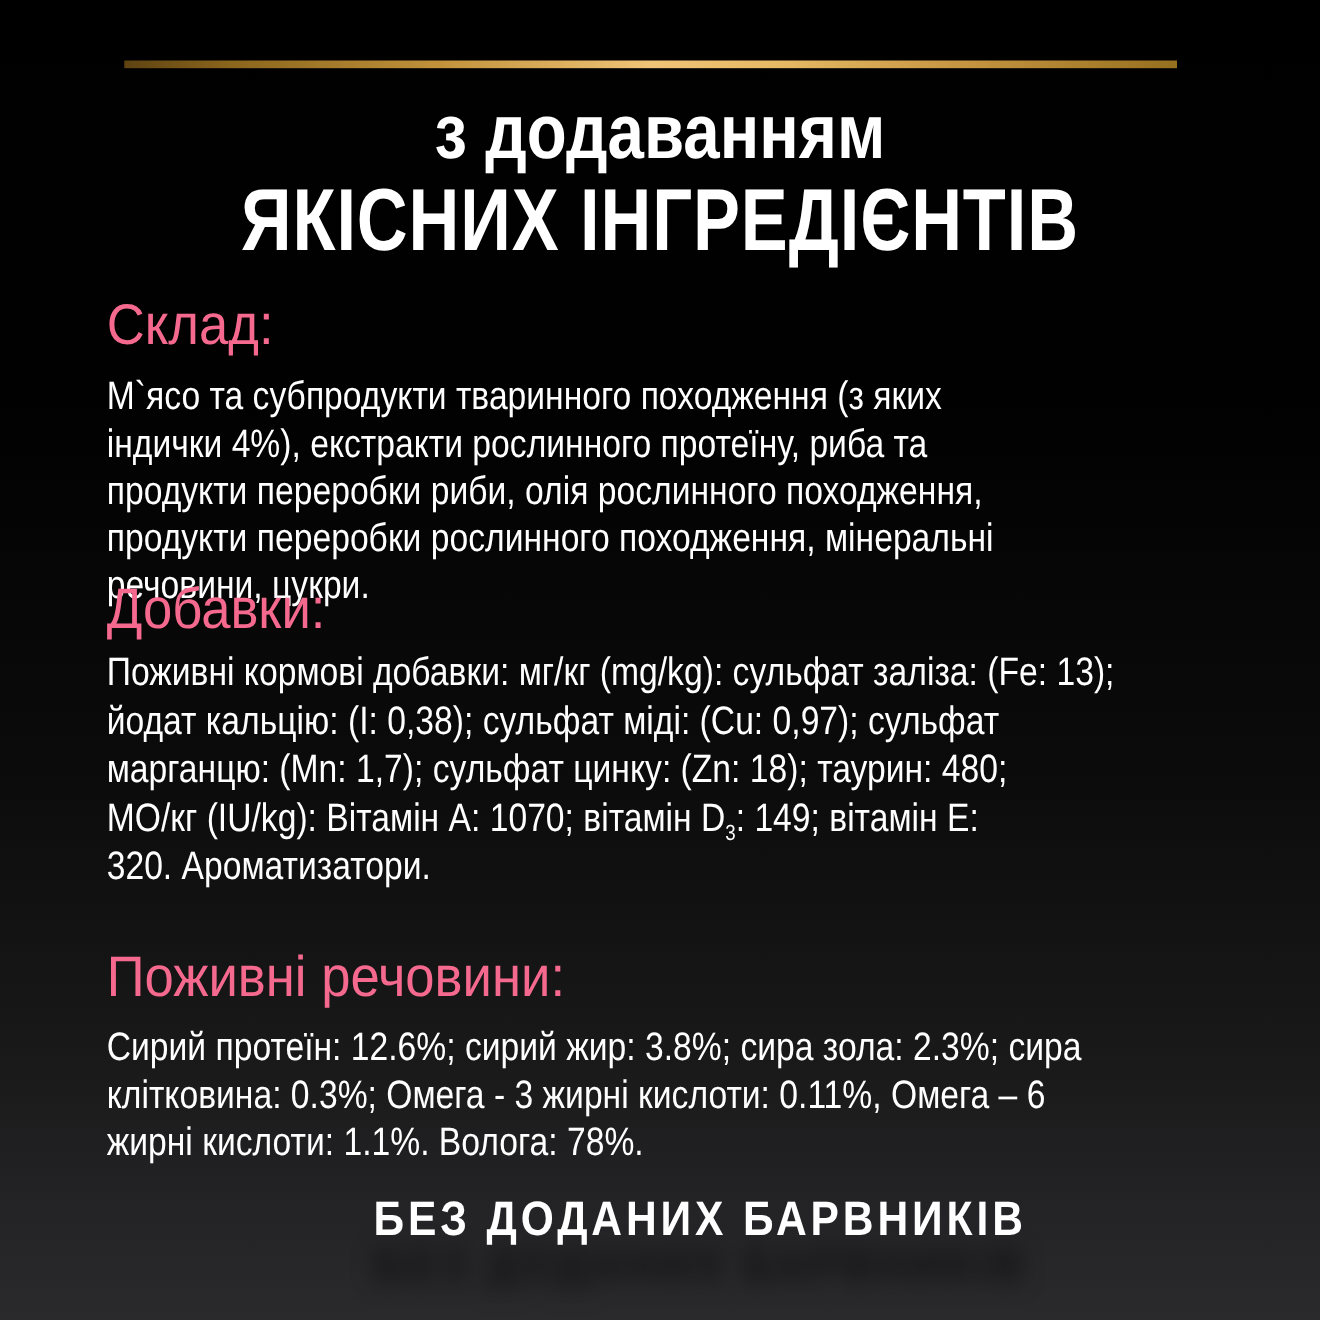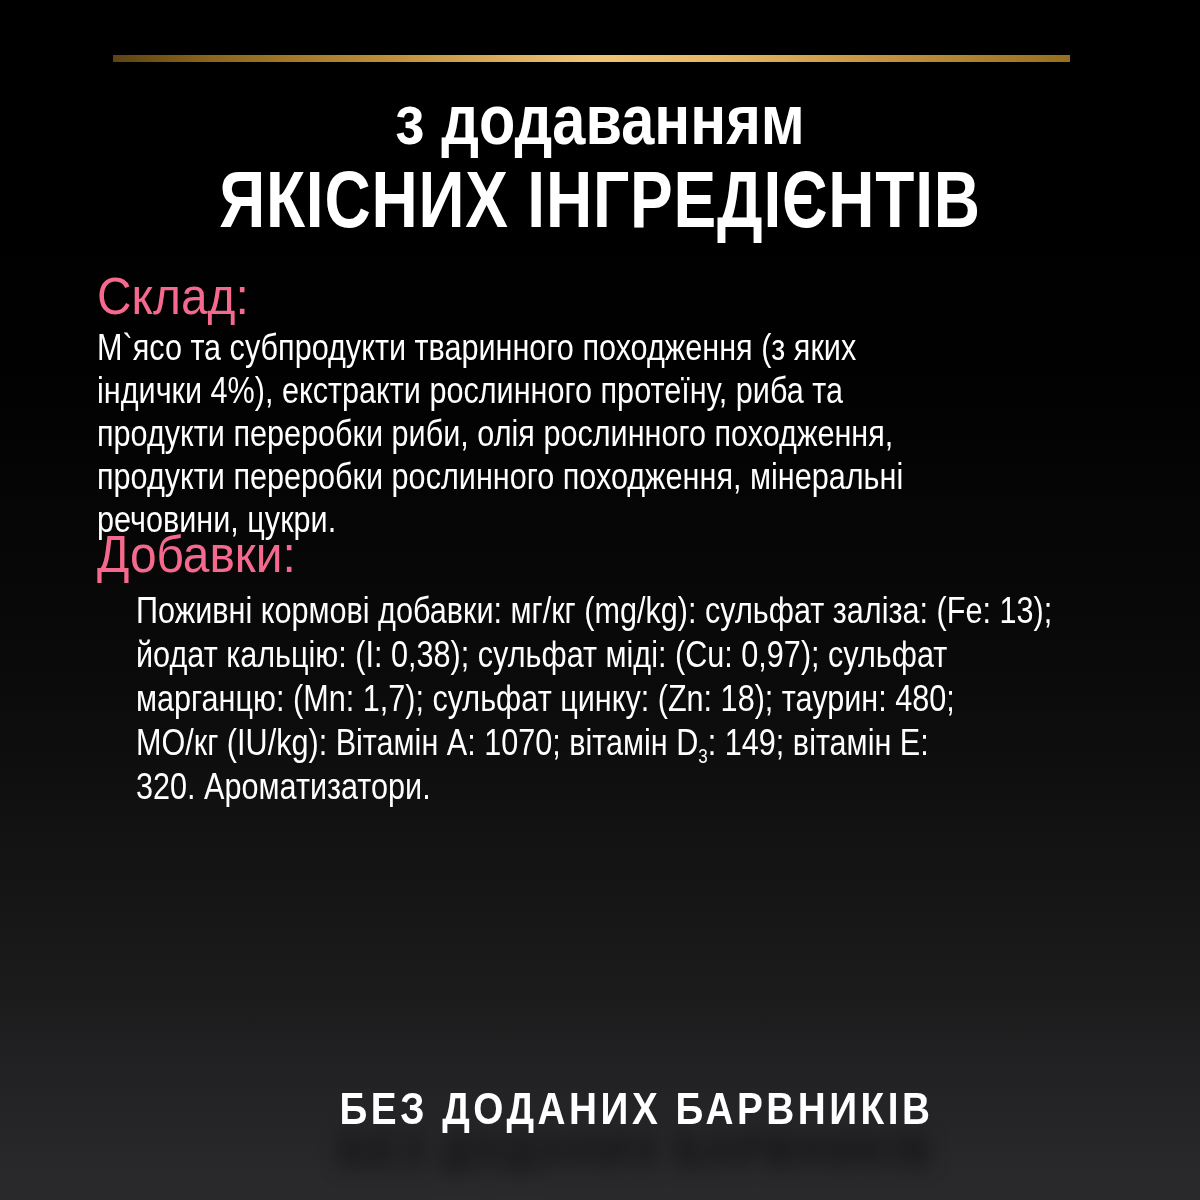--- a/index.html
+++ b/index.html
@@ -19,22 +19,22 @@
   .t2 { font-size:80px; line-height:80px; margin-top:5px; transform:scaleX(0.80); white-space:nowrap; letter-spacing:1px; }
   .sec { position:absolute; left:97px; width:1045px; }
   .sec1 { top:270px; }
   .sec2 { top:528px; }
   .sec3 { top:862px; }
   .ph {
     margin:0; font-weight:400; font-size:52px; line-height:52px;
     color:var(--accent-pink,#f5698f);
     transform:scaleX(0.92); transform-origin:left center; white-space:nowrap;
   }
-  .body { margin-top:4px; }
-  .sec2 .body { margin-top:9px;margin-left:39px; }
+  .body { margin-top:16px; }
+  .sec2 .body { margin-top:9px; }
   .ln {
     font-size:36px; line-height:43px; white-space:nowrap;
     transform:scaleX(0.85); transform-origin:left center;
   }
   .sec2 .ln { line-height:44px; }
   .sub { font-size:20px; line-height:0; }
   footer { position:absolute; top:1085px; left:0; width:1200px; text-align:center;padding-left:36px; }
   .ft {
     display:inline-block; font-size:44px; line-height:48px; font-weight:bold;
     letter-spacing:4px; transform:scaleX(0.88); white-space:nowrap;
@@ -68,18 +68,26 @@
     <h2 class="ph">Добавки:</h2>
     <div class="body">
       <div class="ln">Поживні кормові добавки: мг/кг (mg/kg): сульфат заліза: (Fe: 13);</div>
       <div class="ln">йодат кальцію: (I: 0,38); сульфат міді: (Cu: 0,97); сульфат</div>
       <div class="ln">марганцю: (Mn: 1,7); сульфат цинку: (Zn: 18); таурин: 480;</div>
       <div class="ln"><span>МО/кг (IU/kg): Вітамін A: 1070; вітамін D</span><sub class="sub">3</sub><span>: 149; вітамін E:</span></div>
       <div class="ln">320. Ароматизатори.</div>
     </div>
   </section>
 
+  <section class="sec sec3">
+    <h2 class="ph">Поживні речовини:</h2>
+    <div class="body">
+      <div class="ln">Сирий протеїн: 12.6%; сирий жир: 3.8%; сира зола: 2.3%; сира</div>
+      <div class="ln">клітковина: 0.3%; Омега - 3 жирні кислоти: 0.11%, Омега – 6</div>
+      <div class="ln">жирні кислоти: 1.1%. Волога: 78%.</div>
+    </div>
+  </section>
 
   <footer>
     <div class="ft">БЕЗ ДОДАНИХ БАРВНИКІВ</div>
   </footer>
 
 </div>
 
 </body></html>

